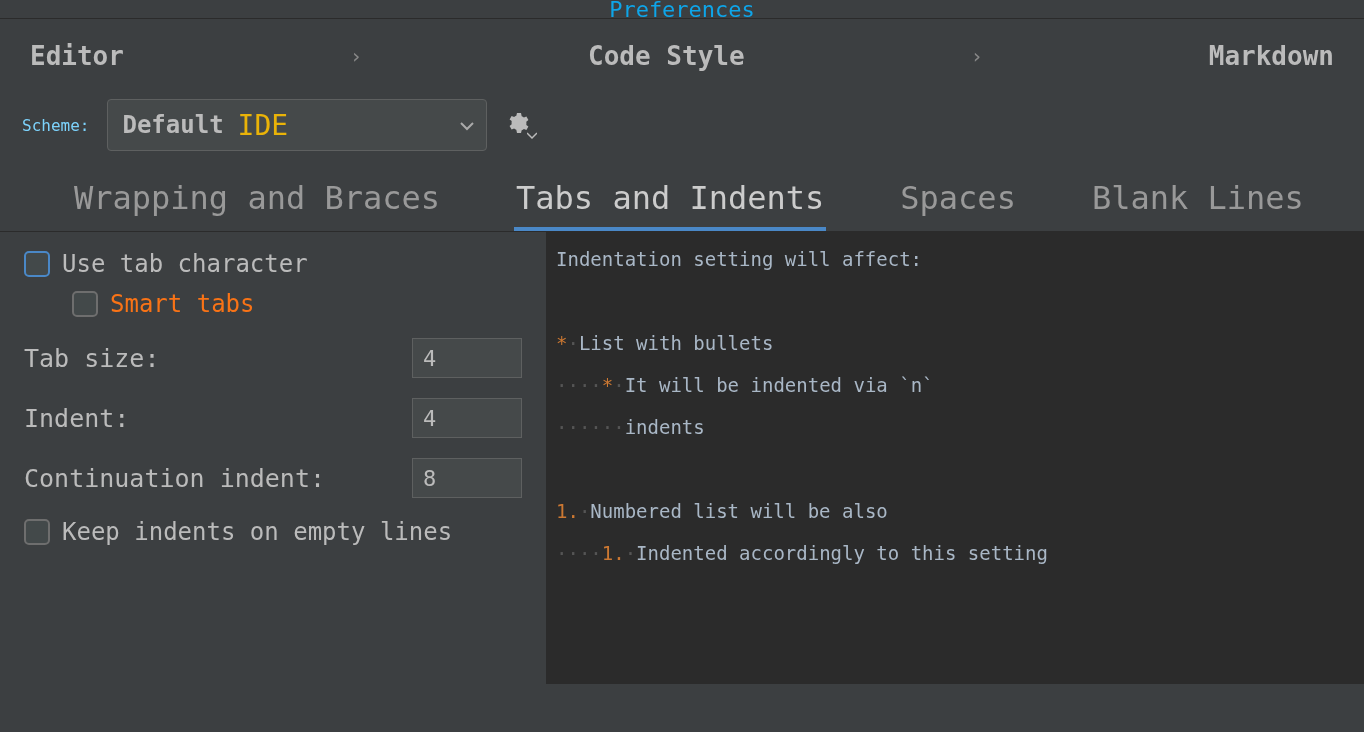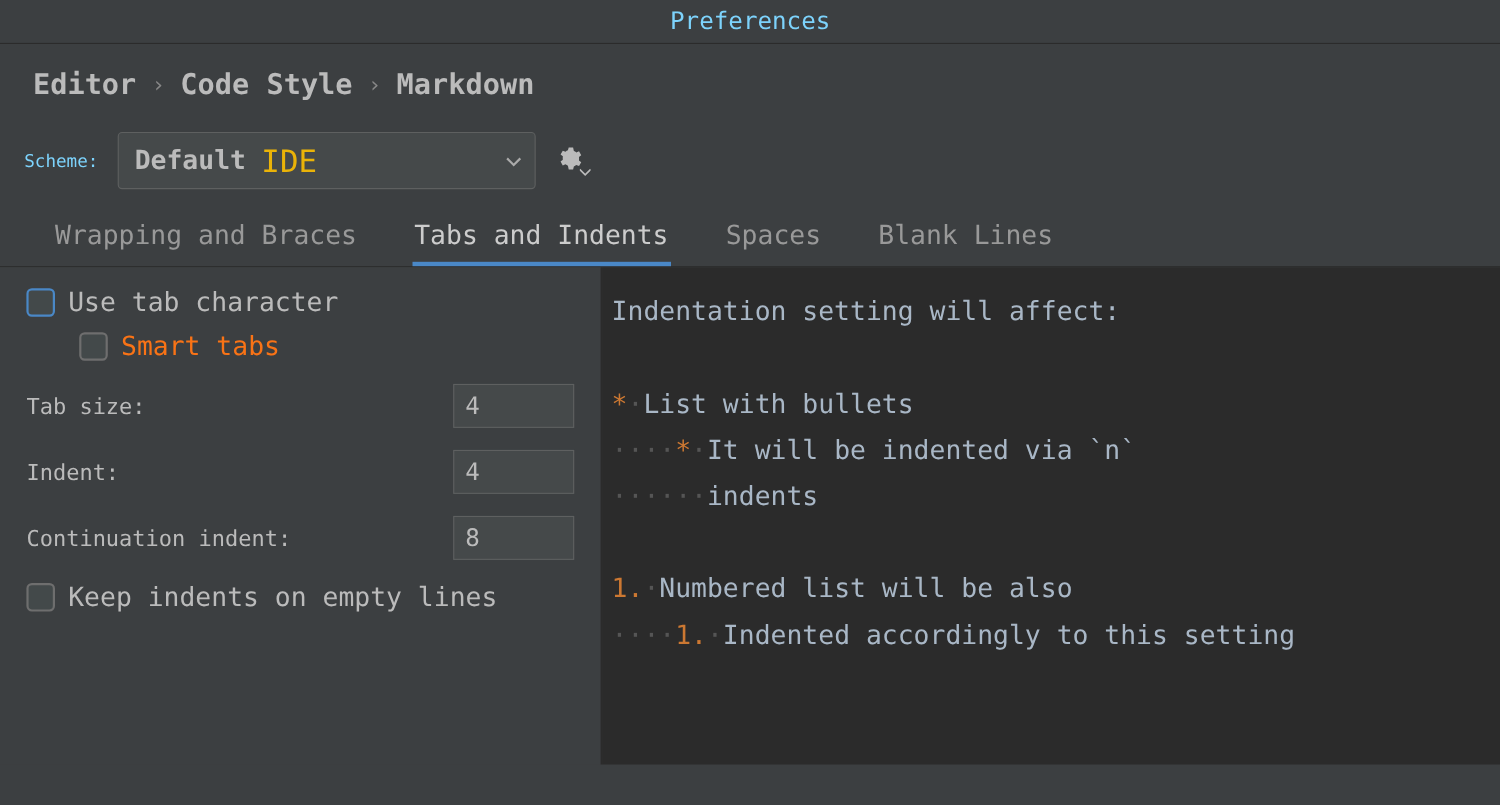--- a/index.html
+++ b/index.html
@@ -9,41 +9,42 @@
   }
   body {
     background: #3C3F41;
     font-family: "Menlo", "Consolas", monospace;
     color: #BBBBBB;
     width: 1364px;
     height: 732px;
     overflow: hidden;
   }
   .title-bar {
-    height: 40px;
+    height: 19px;
     background: #3C3F41;
     border-bottom: 1px solid #2B2B2B;
     display: flex;
     align-items: center;
     justify-content: center;
     font-size: 22px;
-    color: #7dd3fc;
+    color: #0ea5e9;
   }
   .content-area {
     background: #3C3F41;
     padding: 0;
   }
   .breadcrumb {
     display: flex;
     align-items: center;
     padding: 22px 30px 10px 30px;
     font-size: 26px;
     font-weight: bold;
     color: #BBBBBB;
     gap: 14px;
+    justify-content: space-between;
   }
   .breadcrumb-chevron {
     font-size: 20px;
     color: #888;
     font-weight: normal;
   }
   .scheme-row {
     display: flex;
     align-items: center;
     padding: 18px 30px 10px 22px;
@@ -106,45 +107,46 @@
     text-decoration: none;
   }
   .tabs-row {
     display: flex;
     align-items: flex-end;
     gap: 48px;
     padding: 10px 0 0 48px;
     border-bottom: 1px solid #2B2B2B;
   }
   .tab {
-    font-size: 24px;
+    font-size: 32px;
     color: #999;
     padding: 8px 2px 14px 2px;
     cursor: pointer;
+    margin-left: 24px;
   }
   .tab.active {
     color: #CCC;
     border-bottom: 4px solid #4A88C7;
     padding-bottom: 10px;
   }
   .main-split {
     display: flex;
     height: 452px;
   }
   .left-panel {
     width: 548px;
     background: #3C3F41;
     border-right: 2px solid #2B2B2B;
     padding: 18px 24px;
   }
   .right-panel {
     flex: 1;
     background: #2B2B2B;
-    padding: 19px 8px;
-    font-size: 24px;
+    padding: 6px 8px;
+    font-size: 19px;
     line-height: 42px;
   }
   .checkbox-row {
     display: flex;
     align-items: center;
     gap: 12px;
     margin-bottom: 12px;
   }
   .checkbox {
     width: 26px;
@@ -167,21 +169,21 @@
   .checkbox-row.indented {
     padding-left: 48px;
   }
   .field-row {
     display: flex;
     align-items: center;
     justify-content: space-between;
     margin: 20px 0;
   }
   .field-label {
-    font-size: 20px;
+    font-size: 25px;
     color: #BBBBBB;
   }
   .field-input {
     width: 110px;
     height: 40px;
     background: #45494A;
     border: 1px solid #5E6060;
     color: #BBBBBB;
     font-size: 22px;
     font-family: inherit;

